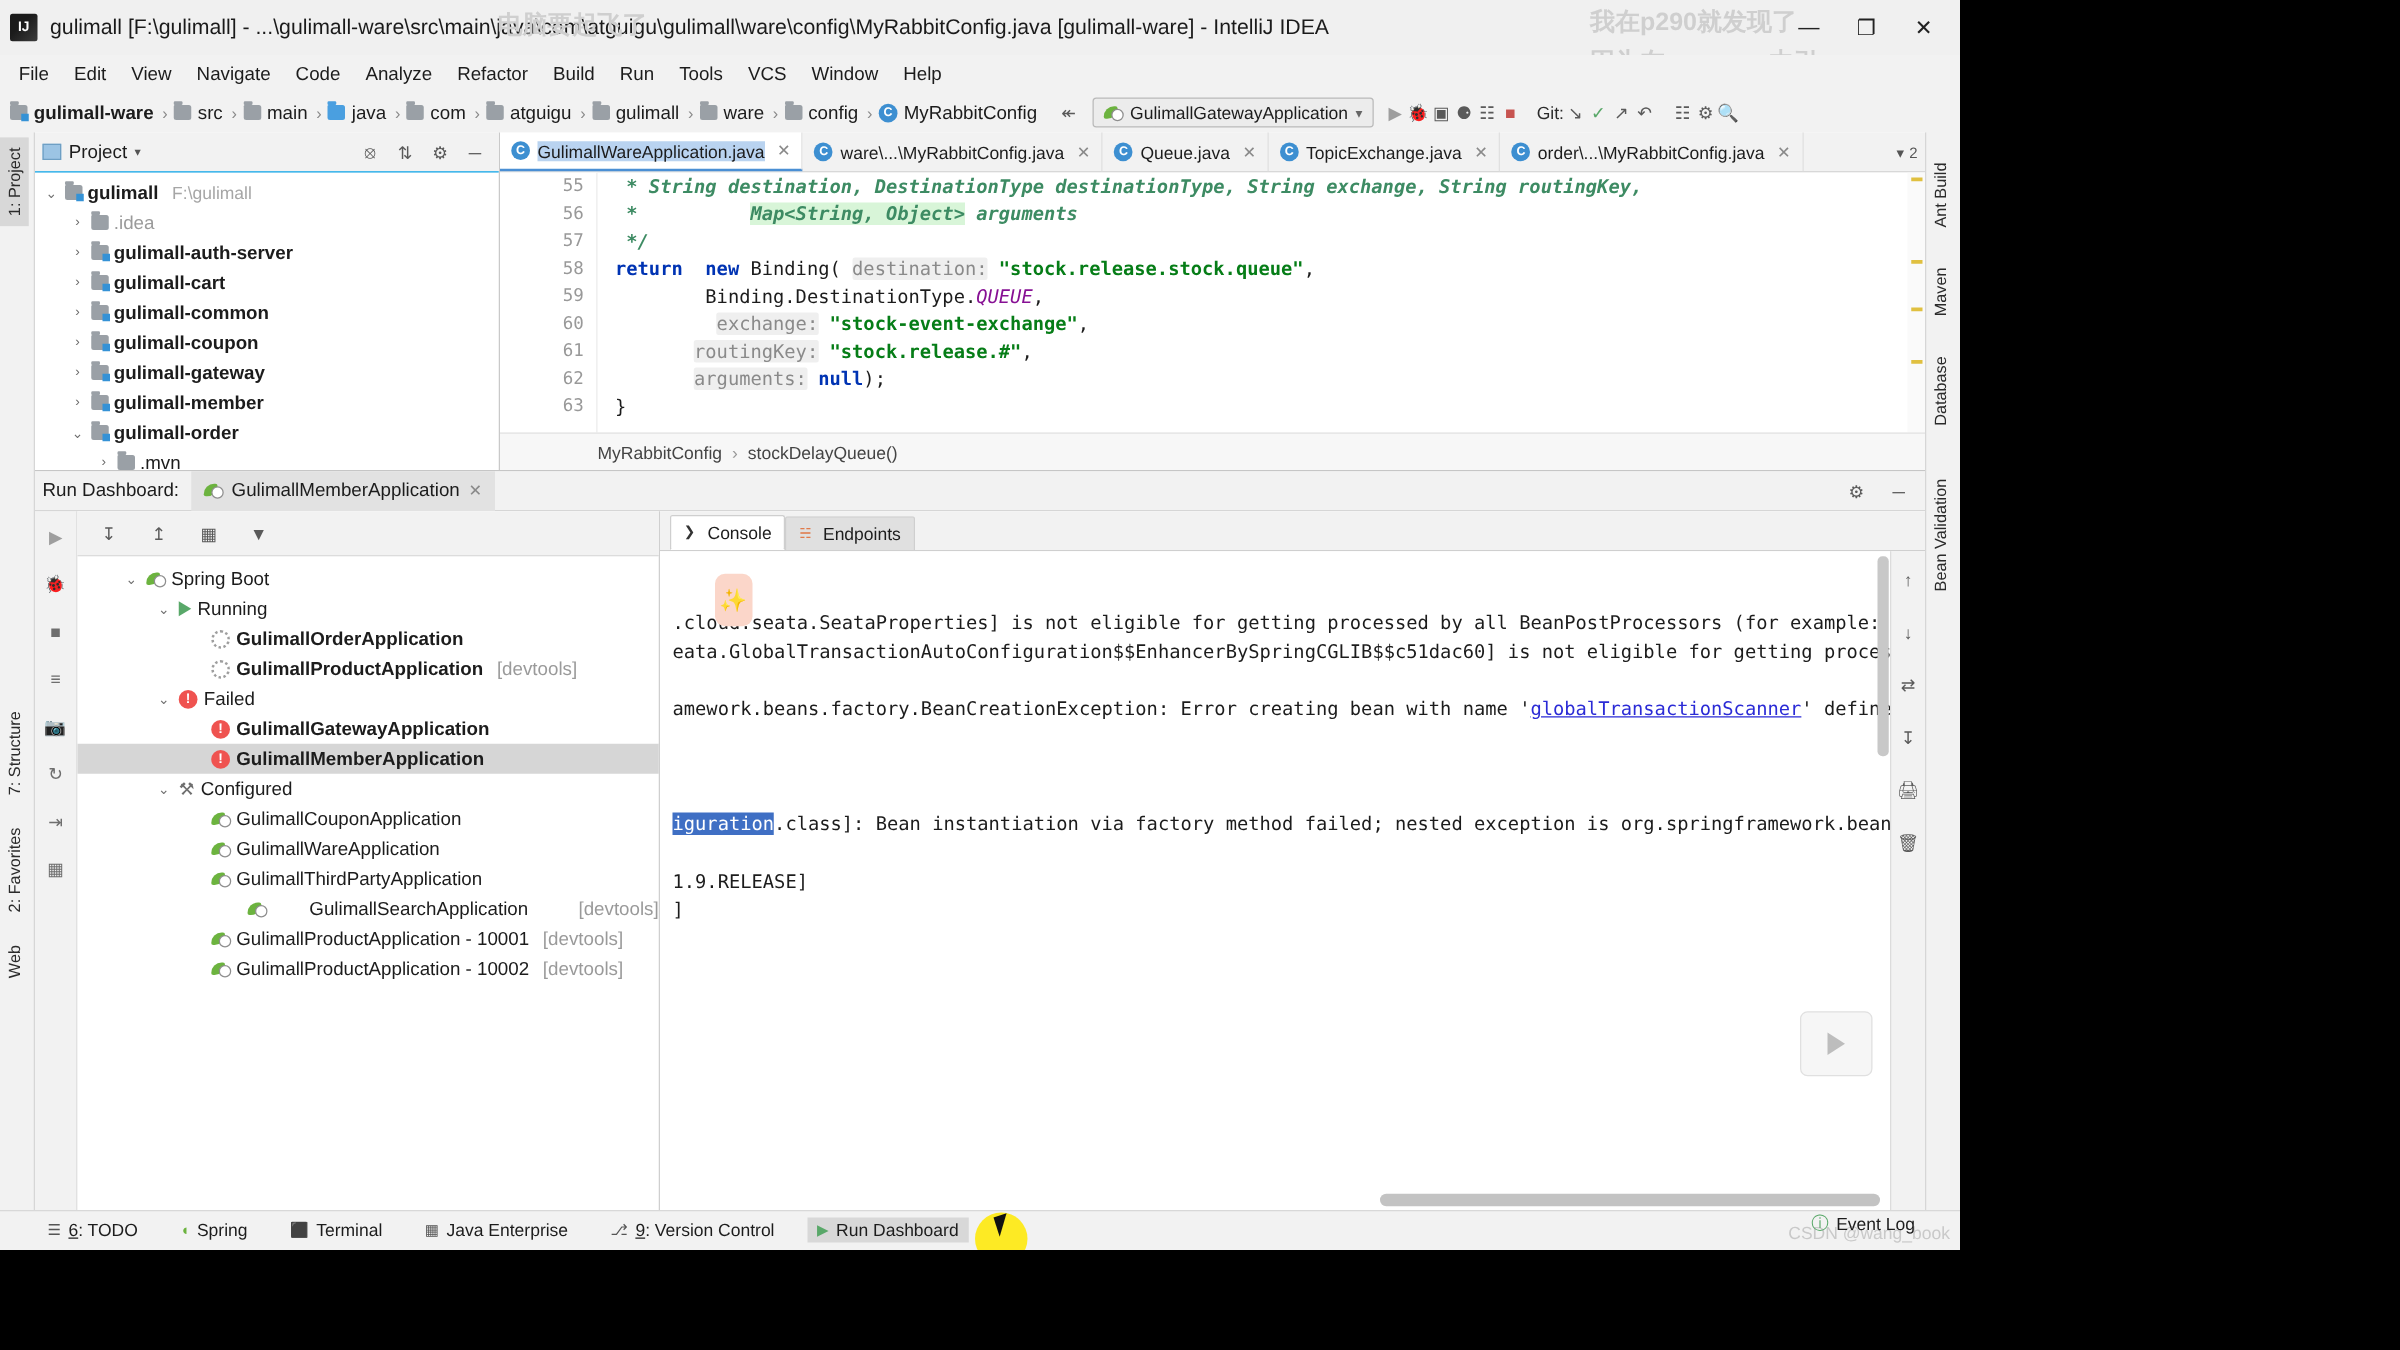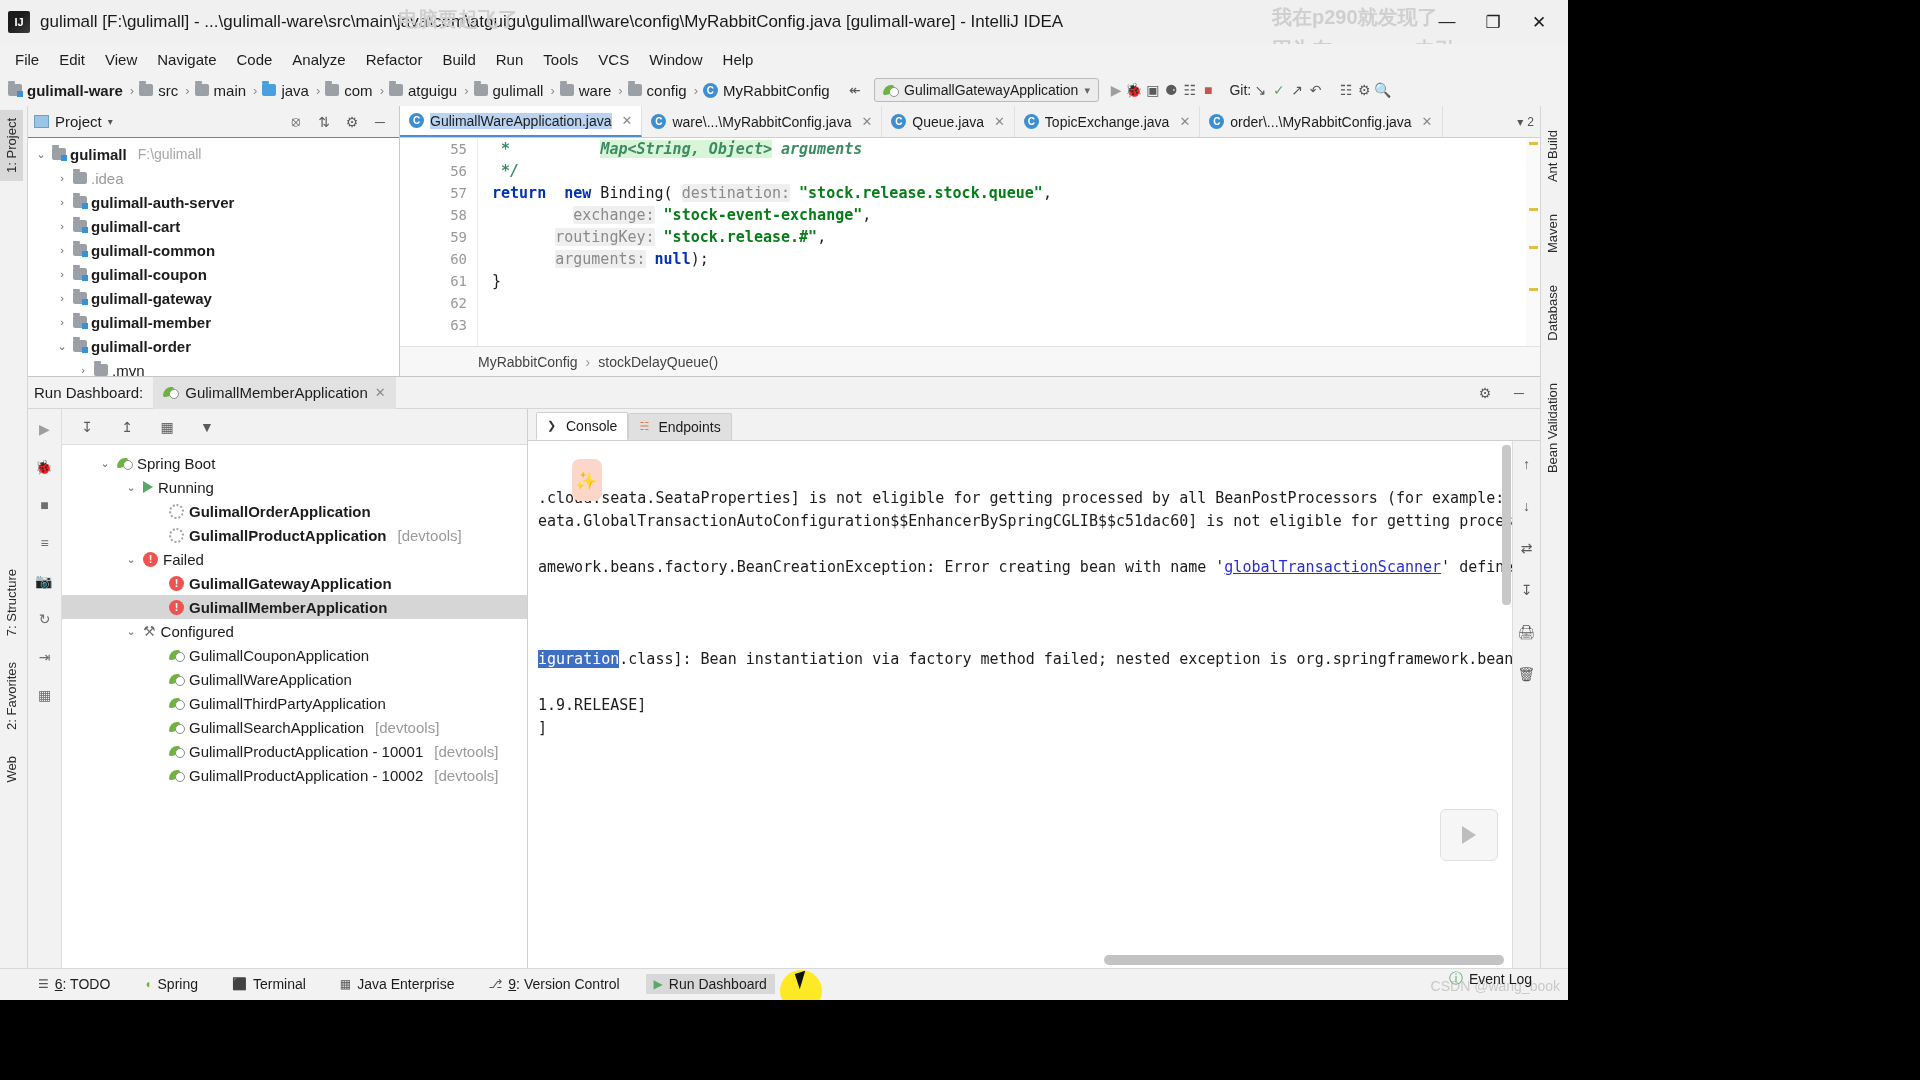--- a/index.html
+++ b/index.html
@@ -403,23 +403,25 @@
           <div class="gnum">56</div>
           <div class="gnum">57</div>
           <div class="gnum">58</div>
           <div class="gnum">59</div>
           <div class="gnum">60</div>
           <div class="gnum">61</div>
           <div class="gnum">62</div>
           <div class="gnum">63</div>
         </div>
       <div class="codelines" id="codelines">
+          <div class="cl"><span class="c-com"> * String destination, DestinationType destinationType, String exchange, String routingKey,</span></div>
           <div class="cl"><span class="c-com"> *          </span><span class="c-com c-hl">Map&lt;String, Object&gt;</span><span class="c-com"> arguments</span></div>
           <div class="cl"><span class="c-com"> */</span></div>
           <div class="cl"><span class="c-kw">return</span><span class="c-plain">  </span><span class="c-kw">new</span><span class="c-plain"> Binding( </span><span class="c-hint">destination:</span><span class="c-plain"> </span><span class="c-str">"stock.release.stock.queue"</span><span class="c-plain">,</span></div>
+          <div class="cl"><span class="c-plain">        Binding.DestinationType.</span><span class="c-fld">QUEUE</span><span class="c-plain">,</span></div>
           <div class="cl"><span class="c-plain">         </span><span class="c-hint">exchange:</span><span class="c-plain"> </span><span class="c-str">"stock-event-exchange"</span><span class="c-plain">,</span></div>
           <div class="cl"><span class="c-plain">       </span><span class="c-hint">routingKey:</span><span class="c-plain"> </span><span class="c-str">"stock.release.#"</span><span class="c-plain">,</span></div>
           <div class="cl"><span class="c-plain">       </span><span class="c-hint">arguments:</span><span class="c-plain"> </span><span class="c-kw">null</span><span class="c-plain">);</span></div>
           <div class="cl"><span class="c-plain">}</span></div>
         </div>
       <div class="rt-marks">
         <i style="top:4px;background:#e0c040;"></i>
         <i style="top:70px;background:#e0c040;"></i>
         <i style="top:108px;background:#e0c040;"></i>
         <i style="top:150px;background:#e0c040;"></i>
@@ -515,21 +517,21 @@
             <div class="rrow" style="padding-left: 88px;">
               <span class="arrow"></span>
               <span class="leaf-ic"></span>
               <span class="rname">GulimallWareApplication</span>
             </div>
             <div class="rrow" style="padding-left: 88px;">
               <span class="arrow"></span>
               <span class="leaf-ic"></span>
               <span class="rname">GulimallThirdPartyApplication</span>
             </div>
-            <div class="rrow" style="padding-left: 88px;">
+            <div class="rrow" style="padding-left: 88px; justify-content: space-between;">
               <span class="arrow"></span>
               <span class="leaf-ic"></span>
               <span class="rname">GulimallSearchApplication</span>
               <span class="devtools">[devtools]</span>
             </div>
             <div class="rrow" style="padding-left: 88px;">
               <span class="arrow"></span>
               <span class="leaf-ic"></span>
               <span class="rname">GulimallProductApplication - 10001</span>
               <span class="devtools">[devtools]</span>

